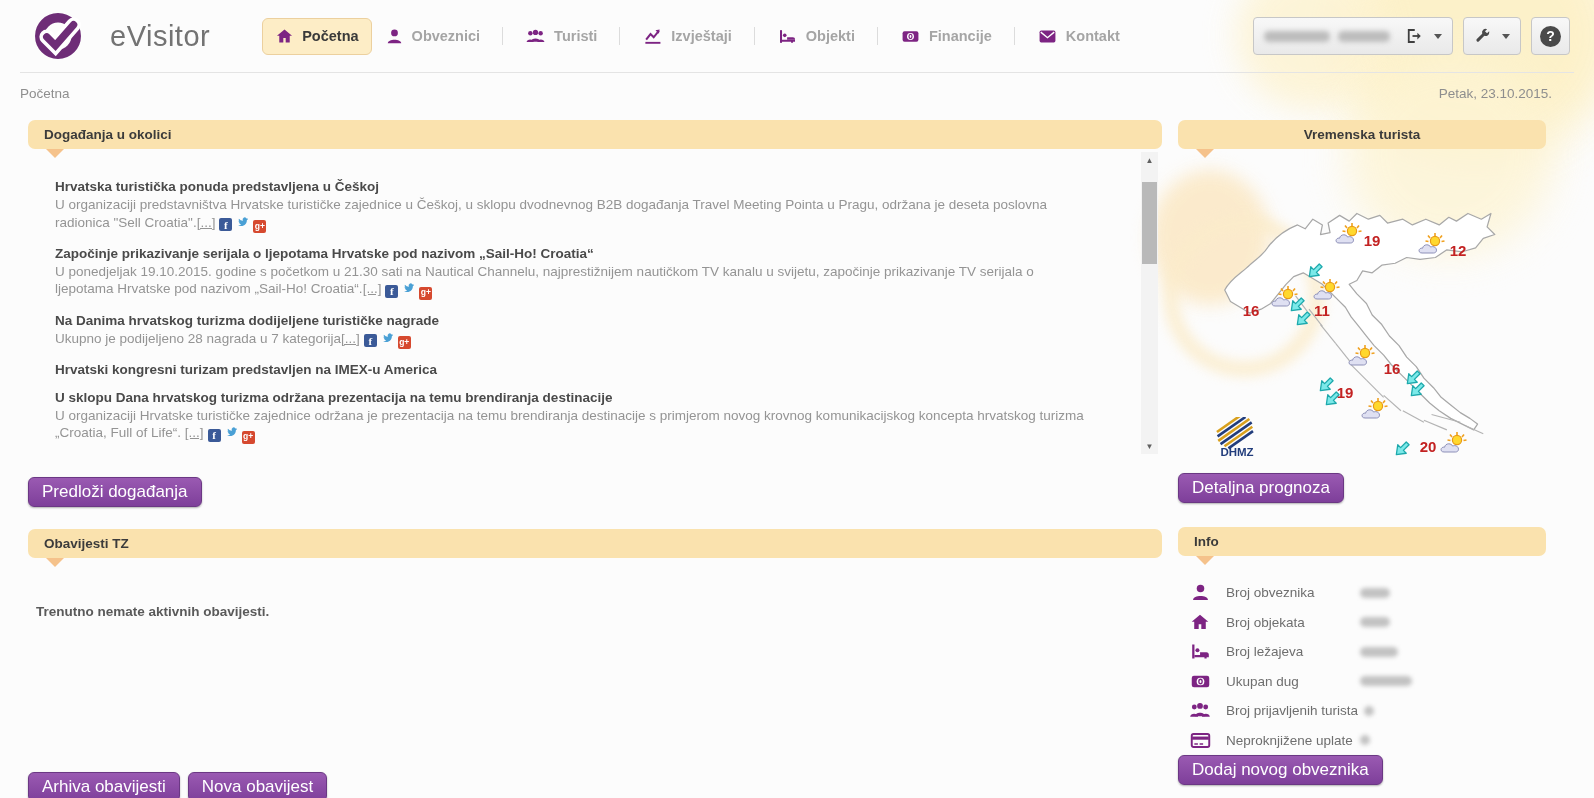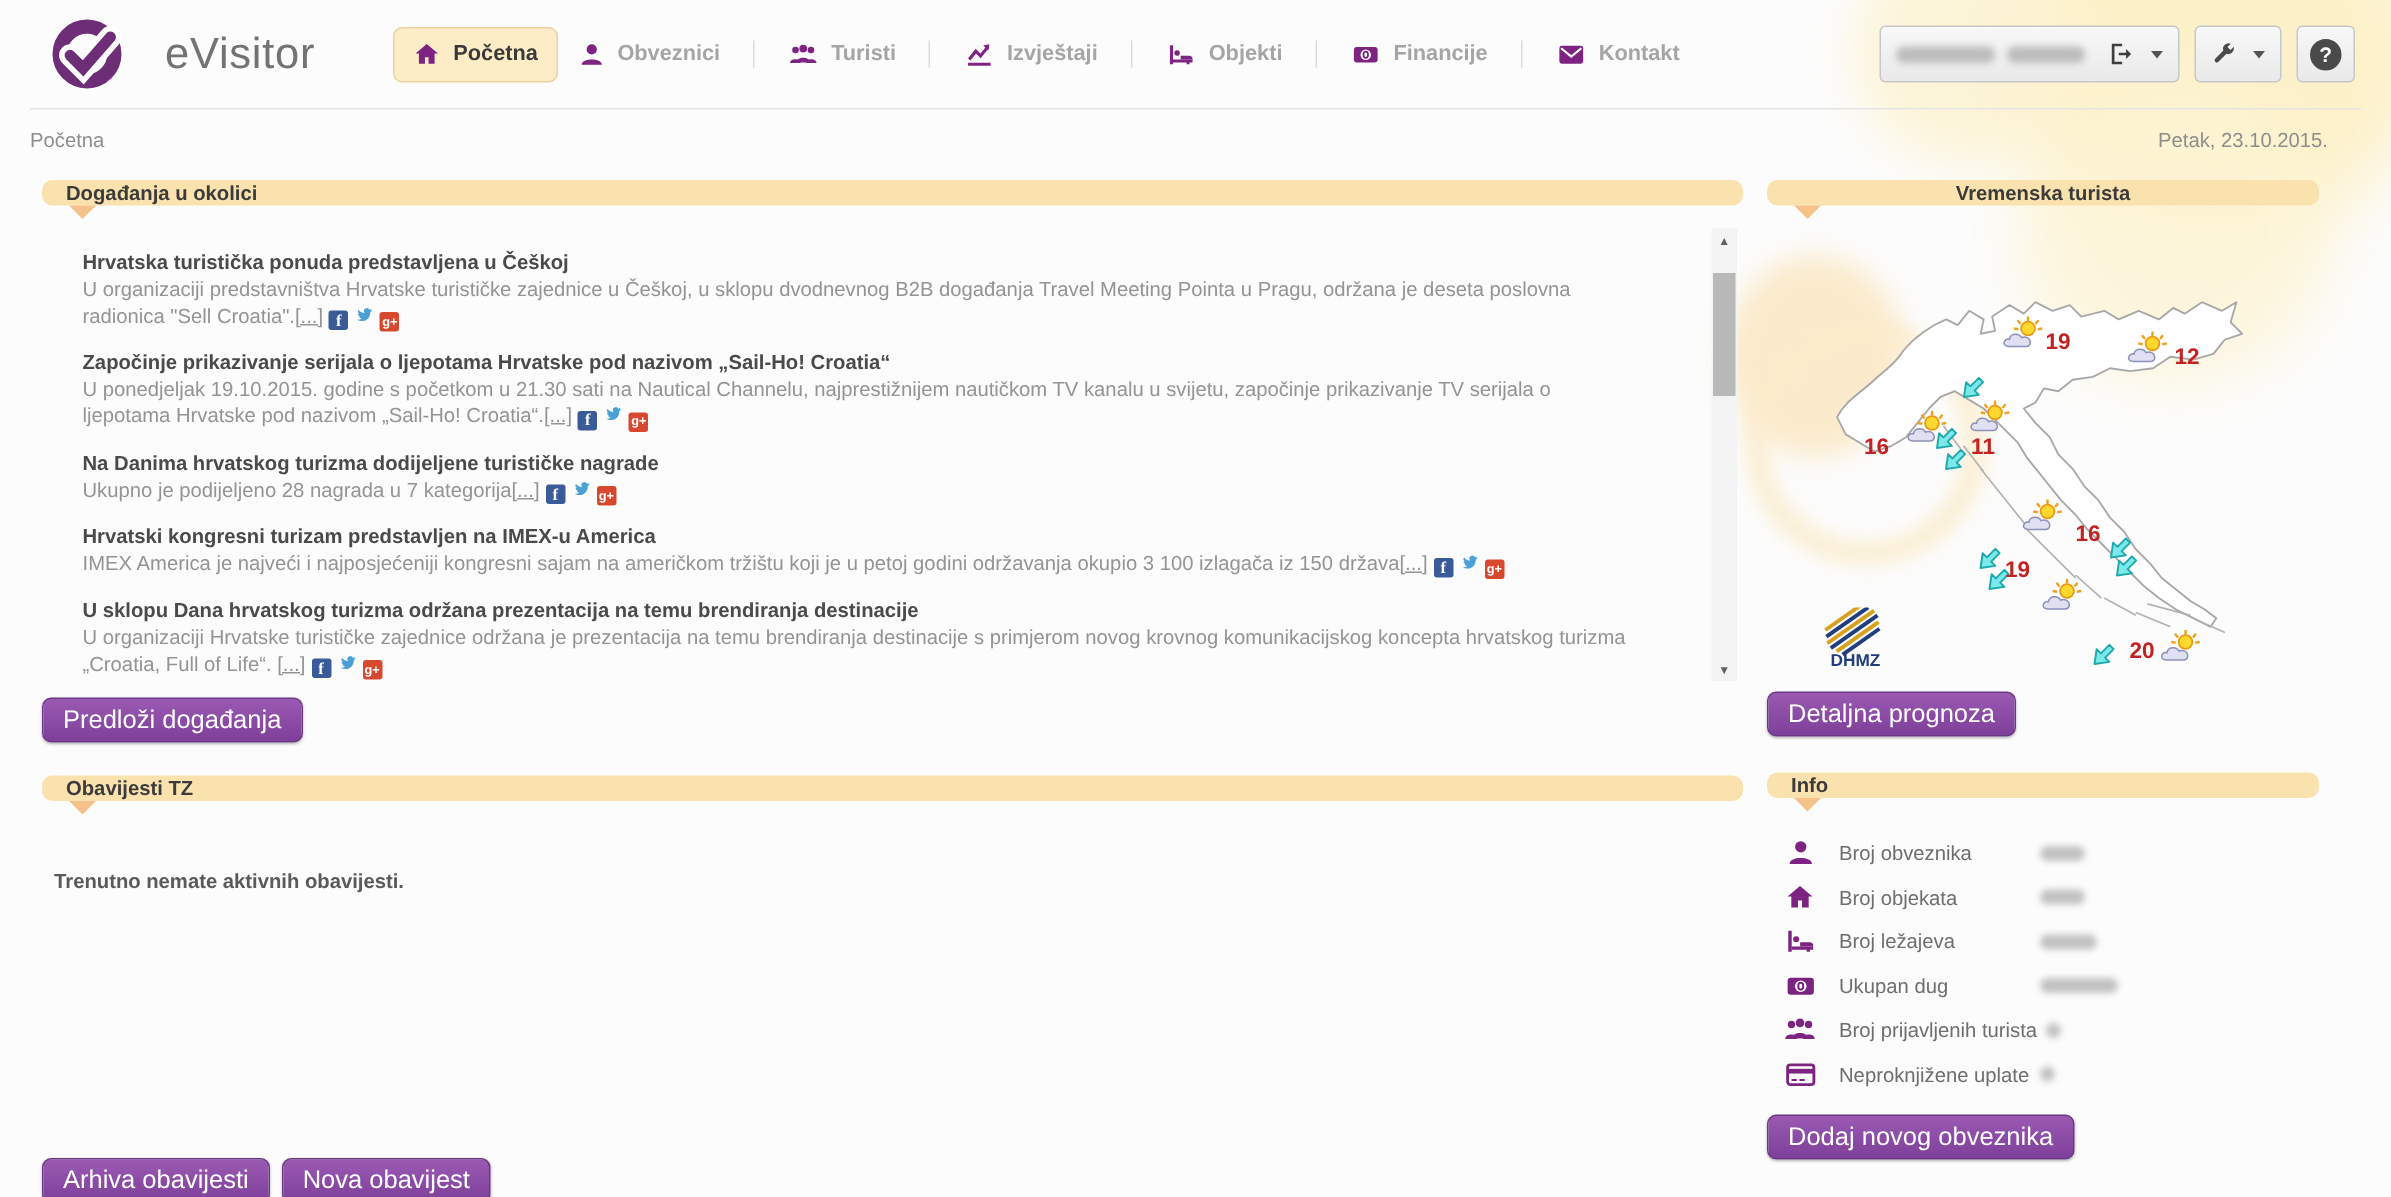--- a/index.html
+++ b/index.html
@@ -31,21 +31,21 @@
   .help-circle{width:21px;height:21px;border-radius:50%;background:#4a4a4a;color:#fff;
          font-weight:bold;font-size:14px;display:flex;align-items:center;justify-content:center;}
 
   .top-divider{position:absolute;top:72px;left:20px;right:20px;height:1px;background:#e4e4e4;z-index:3;}
   .crumbrow{position:absolute;top:86px;left:20px;right:42px;display:flex;justify-content:space-between;
             color:#8e8e8e;font-size:13.5px;z-index:3;}
 
   .col-left{position:absolute;left:20px;top:120px;width:1142px;z-index:2;}
   .col-right{position:absolute;left:1178px;top:120px;width:368px;z-index:2;}
 
-  .panel-header{position:relative;height:17px;background:#fae2ae;border-radius:7px;display:flex;
+  .panel-header{position:relative;height:29px;background:#fae2ae;border-radius:7px;display:flex;
                 align-items:center;font-size:13.5px;font-weight:bold;color:#3b3b3b;}
   .panel-header .ph-label{padding-left:16px;}
   .panel-header.centered .ph-label{padding:0;margin:0 auto;}
   .panel-header::after{content:"";position:absolute;top:100%;left:18px;
       border-left:9px solid transparent;border-right:9px solid transparent;border-top:9px solid #f5c28b;}
   .hdr-events{margin-left:8px;width:1134px;box-sizing:border-box;}
 
   .news-wrap{position:relative;margin-top:30px;padding:0 70px 0 35px;height:288px;overflow:hidden;}
   .news-item{margin-bottom:13px;}
   .news-title{font-weight:bold;color:#4a4a4a;font-size:13.5px;margin-bottom:2px;}
@@ -76,21 +76,21 @@
   .markers{position:absolute;inset:0;}
   .temp{position:absolute;transform:translate(-50%,-50%);color:#c32222;font-weight:bold;font-size:15px;}
   .suncloud,.warrow{position:absolute;}
   .dhmz{position:absolute;left:36px;top:258px;}
   .hdr-info{margin-top:24px;}
   .info-rows{margin-top:22px;}
   .info-row{display:flex;align-items:center;height:29.5px;padding-left:8px;}
   .info-icon{width:28px;display:flex;justify-content:center;}
   .info-label{margin-left:12px;color:#6e6e6e;font-size:13.5px;min-width:128px;}
   .info-mask{height:10px;background:#c2c2c2;border-radius:5px;filter:blur(2.2px);margin-left:6px;}
-  .info-btn{margin-top:12px;}
+  .info-btn{}
 </style>
 </head>
 <body>
 
 <div class="deco decoA"></div>
 <div class="deco decoB"></div>
 <div class="deco decoE"></div>
 <div class="deco decoC"></div>
 <div class="deco decoD"></div>
 
@@ -226,25 +226,20 @@
     <div class="news-item">
       <div class="news-title">Na Danima hrvatskog turizma dodijeljene turističke nagrade</div>
       <div class="news-body"><span>Ukupno je podijeljeno 28 nagrada u 7 kategorija</span><a class="more">[...]</a><span class="soc fb">f</span><span class="soc tw">
             <svg width="13" height="13" viewBox="0 0 24 24">
               <path d="M22 5c-.7.3-1.5.5-2.2.6.8-.5 1.4-1.2 1.7-2.1-.8.4-1.6.8-2.5 1A3.6 3.6 0 0 0 12.7 8c0 .3 0 .6.1.8A10.2 10.2 0 0 1 5.4 5a3.6 3.6 0 0 0 1.1 4.8c-.6 0-1.1-.2-1.6-.4v.1c0 1.7 1.2 3.2 2.9 3.5-.3.1-.6.1-1 .1l-.7-.1a3.6 3.6 0 0 0 3.4 2.5A7.3 7.3 0 0 1 4 17a10.2 10.2 0 0 0 5.6 1.6c6.7 0 10.4-5.6 10.4-10.4v-.5c.7-.5 1.3-1.2 2-1.9z" fill="#4aa0d5"></path>
             </svg>
           </span><span class="soc gp">g+</span></div>
     </div>
     <div class="news-item">
       <div class="news-title">Hrvatski kongresni turizam predstavljen na IMEX-u America</div>
-      <div class="news-body"><span>IMEX America je najveći i najposjećeniji kongresni sajam na američkom tržištu koji je u petoj godini održavanja okupio 3 100 izlagača iz 150 država</span><a class="more">[...]</a><span class="soc fb">f</span><span class="soc tw">
-            <svg width="13" height="13" viewBox="0 0 24 24">
-              <path d="M22 5c-.7.3-1.5.5-2.2.6.8-.5 1.4-1.2 1.7-2.1-.8.4-1.6.8-2.5 1A3.6 3.6 0 0 0 12.7 8c0 .3 0 .6.1.8A10.2 10.2 0 0 1 5.4 5a3.6 3.6 0 0 0 1.1 4.8c-.6 0-1.1-.2-1.6-.4v.1c0 1.7 1.2 3.2 2.9 3.5-.3.1-.6.1-1 .1l-.7-.1a3.6 3.6 0 0 0 3.4 2.5A7.3 7.3 0 0 1 4 17a10.2 10.2 0 0 0 5.6 1.6c6.7 0 10.4-5.6 10.4-10.4v-.5c.7-.5 1.3-1.2 2-1.9z" fill="#4aa0d5"></path>
-            </svg>
-          </span><span class="soc gp">g+</span></div>
     </div>
     <div class="news-item">
       <div class="news-title">U sklopu Dana hrvatskog turizma održana prezentacija na temu brendiranja destinacije</div>
       <div class="news-body"><span>U organizaciji Hrvatske turističke zajednice održana je prezentacija na temu brendiranja destinacije s primjerom novog krovnog komunikacijskog koncepta hrvatskog turizma „Croatia, Full of Life“. </span><a class="more">[...]</a><span class="soc fb">f</span><span class="soc tw">
             <svg width="13" height="13" viewBox="0 0 24 24">
               <path d="M22 5c-.7.3-1.5.5-2.2.6.8-.5 1.4-1.2 1.7-2.1-.8.4-1.6.8-2.5 1A3.6 3.6 0 0 0 12.7 8c0 .3 0 .6.1.8A10.2 10.2 0 0 1 5.4 5a3.6 3.6 0 0 0 1.1 4.8c-.6 0-1.1-.2-1.6-.4v.1c0 1.7 1.2 3.2 2.9 3.5-.3.1-.6.1-1 .1l-.7-.1a3.6 3.6 0 0 0 3.4 2.5A7.3 7.3 0 0 1 4 17a10.2 10.2 0 0 0 5.6 1.6c6.7 0 10.4-5.6 10.4-10.4v-.5c.7-.5 1.3-1.2 2-1.9z" fill="#4aa0d5"></path>
             </svg>
           </span><span class="soc gp">g+</span></div>
     </div>
   </div>

